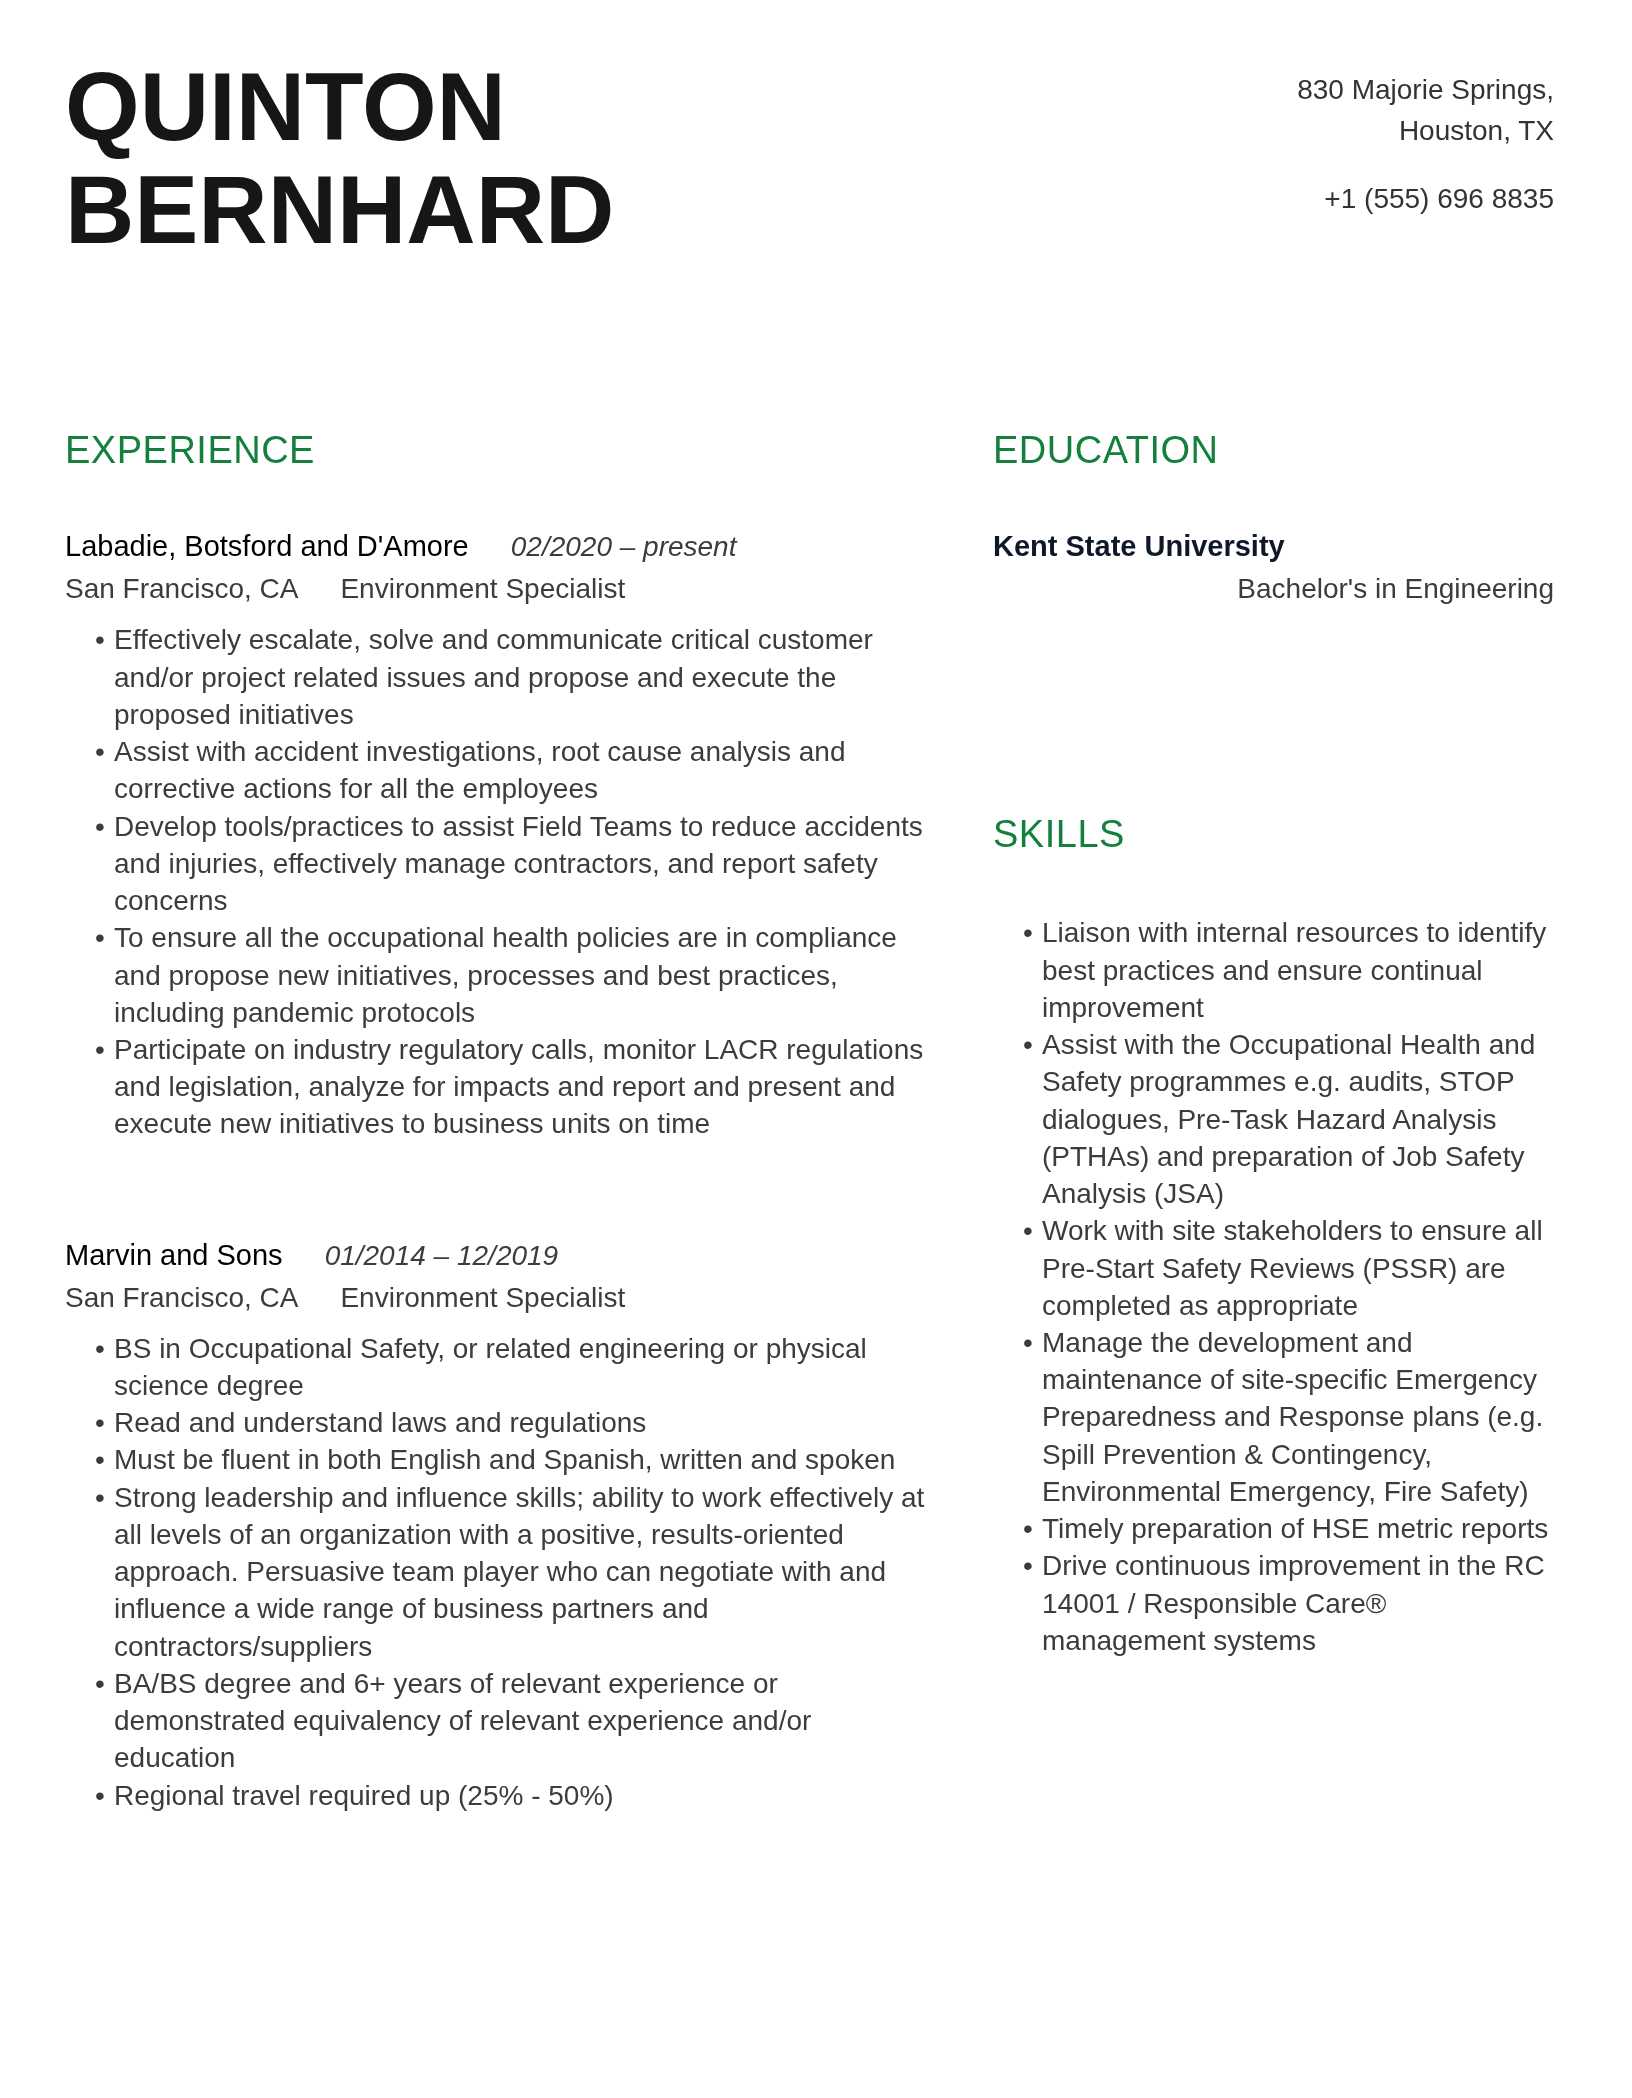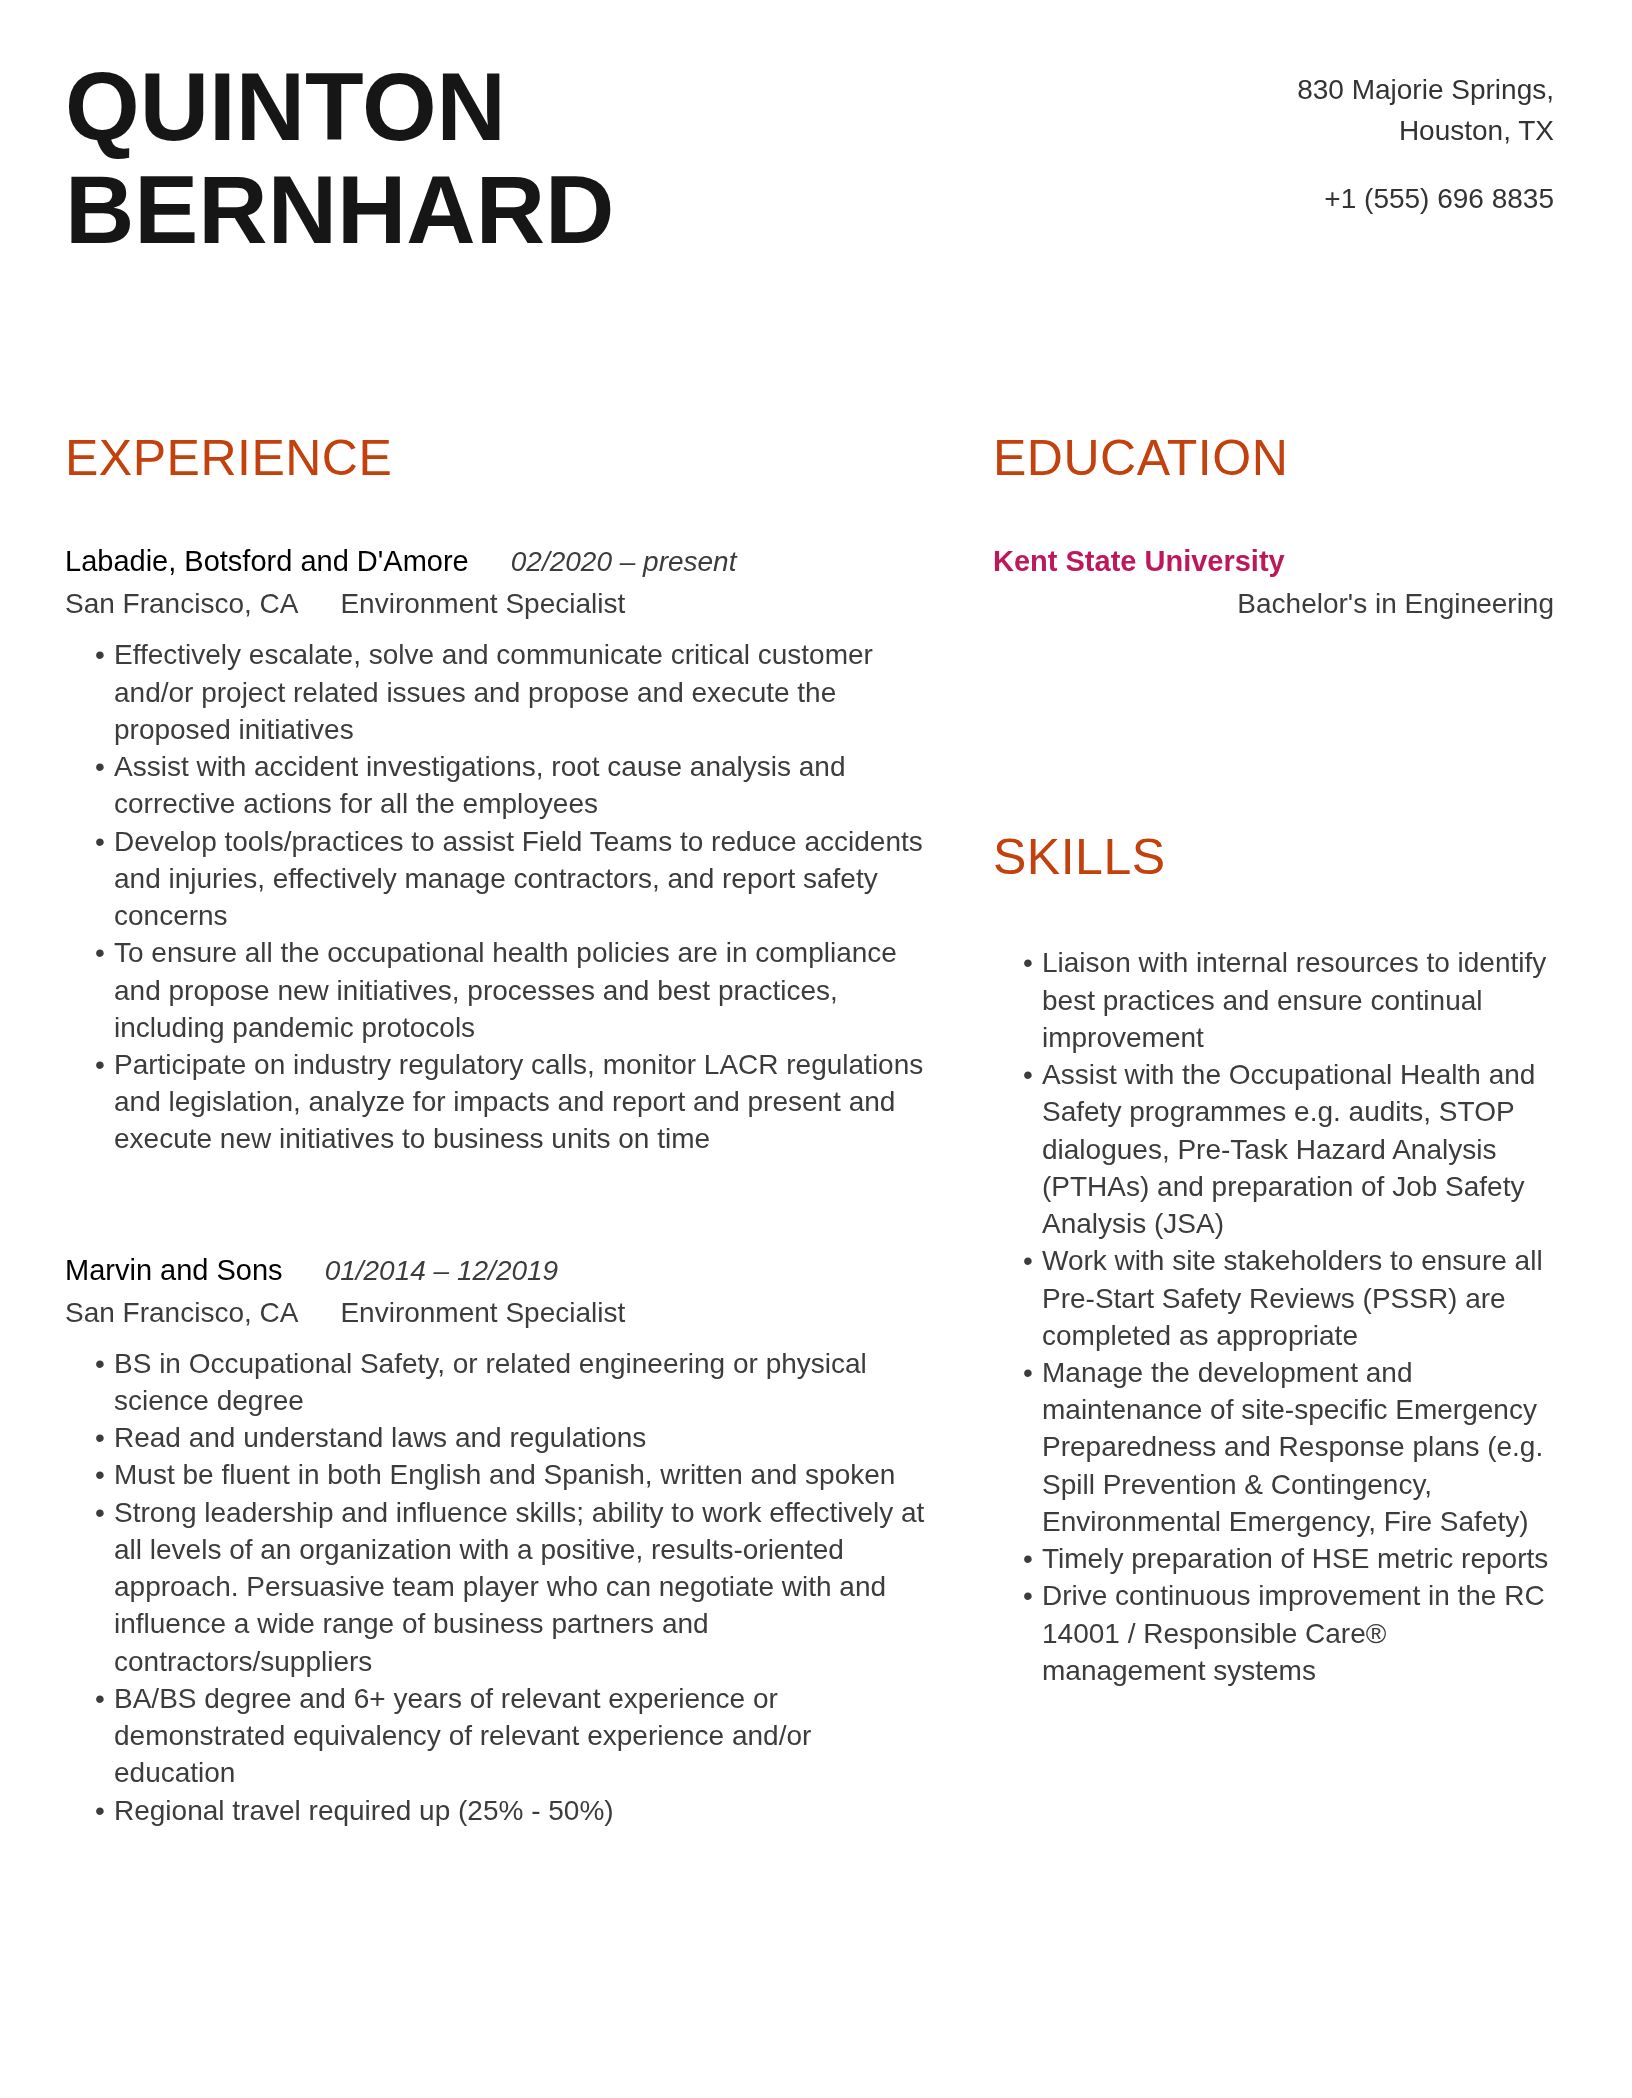--- a/index.html
+++ b/index.html
@@ -39,23 +39,23 @@
   .contact .phone { margin-top: 28px; }
   
   .columns {
     display: flex;
     gap: 56px;
     margin-top: 168px;
   }
   .col-left  { width: 872px; flex: 0 0 872px; }
   .col-right { flex: 1; }
   h2.section-heading {
-    font-size: 50px;
+    font-size: 38px;
     font-weight: 400;
-    color: #c2410c;
+    color: #15803d;
     letter-spacing: 0.5px;
     margin-bottom: 58px;
   }
   
   .job { margin-bottom: 96px; }
   .job-head {
     display: flex;
     align-items: baseline;
     gap: 42px;
     font-size: 29px;
@@ -81,21 +81,21 @@
     padding-left: 19px;
   }
   .bullets li::before {
     content: "\2022";
     position: absolute;
     left: 0;
     top: 0;
     color: #3c3c3c;
   }
   
-  .edu-school { font-weight: 700; font-size: 29px; color: #be185d; }
+  .edu-school { font-weight: 700; font-size: 29px; color: #0f172a; }
   .edu-degree { font-size: 28px; margin-top: 10px; color: #3c3c3c; text-align: right; }
   .skills-section { margin-top: 208px; }
 </style>
 </head>
 <body>
 
 <div class="page">
 
   <div class="top">
     <h1 class="name">

